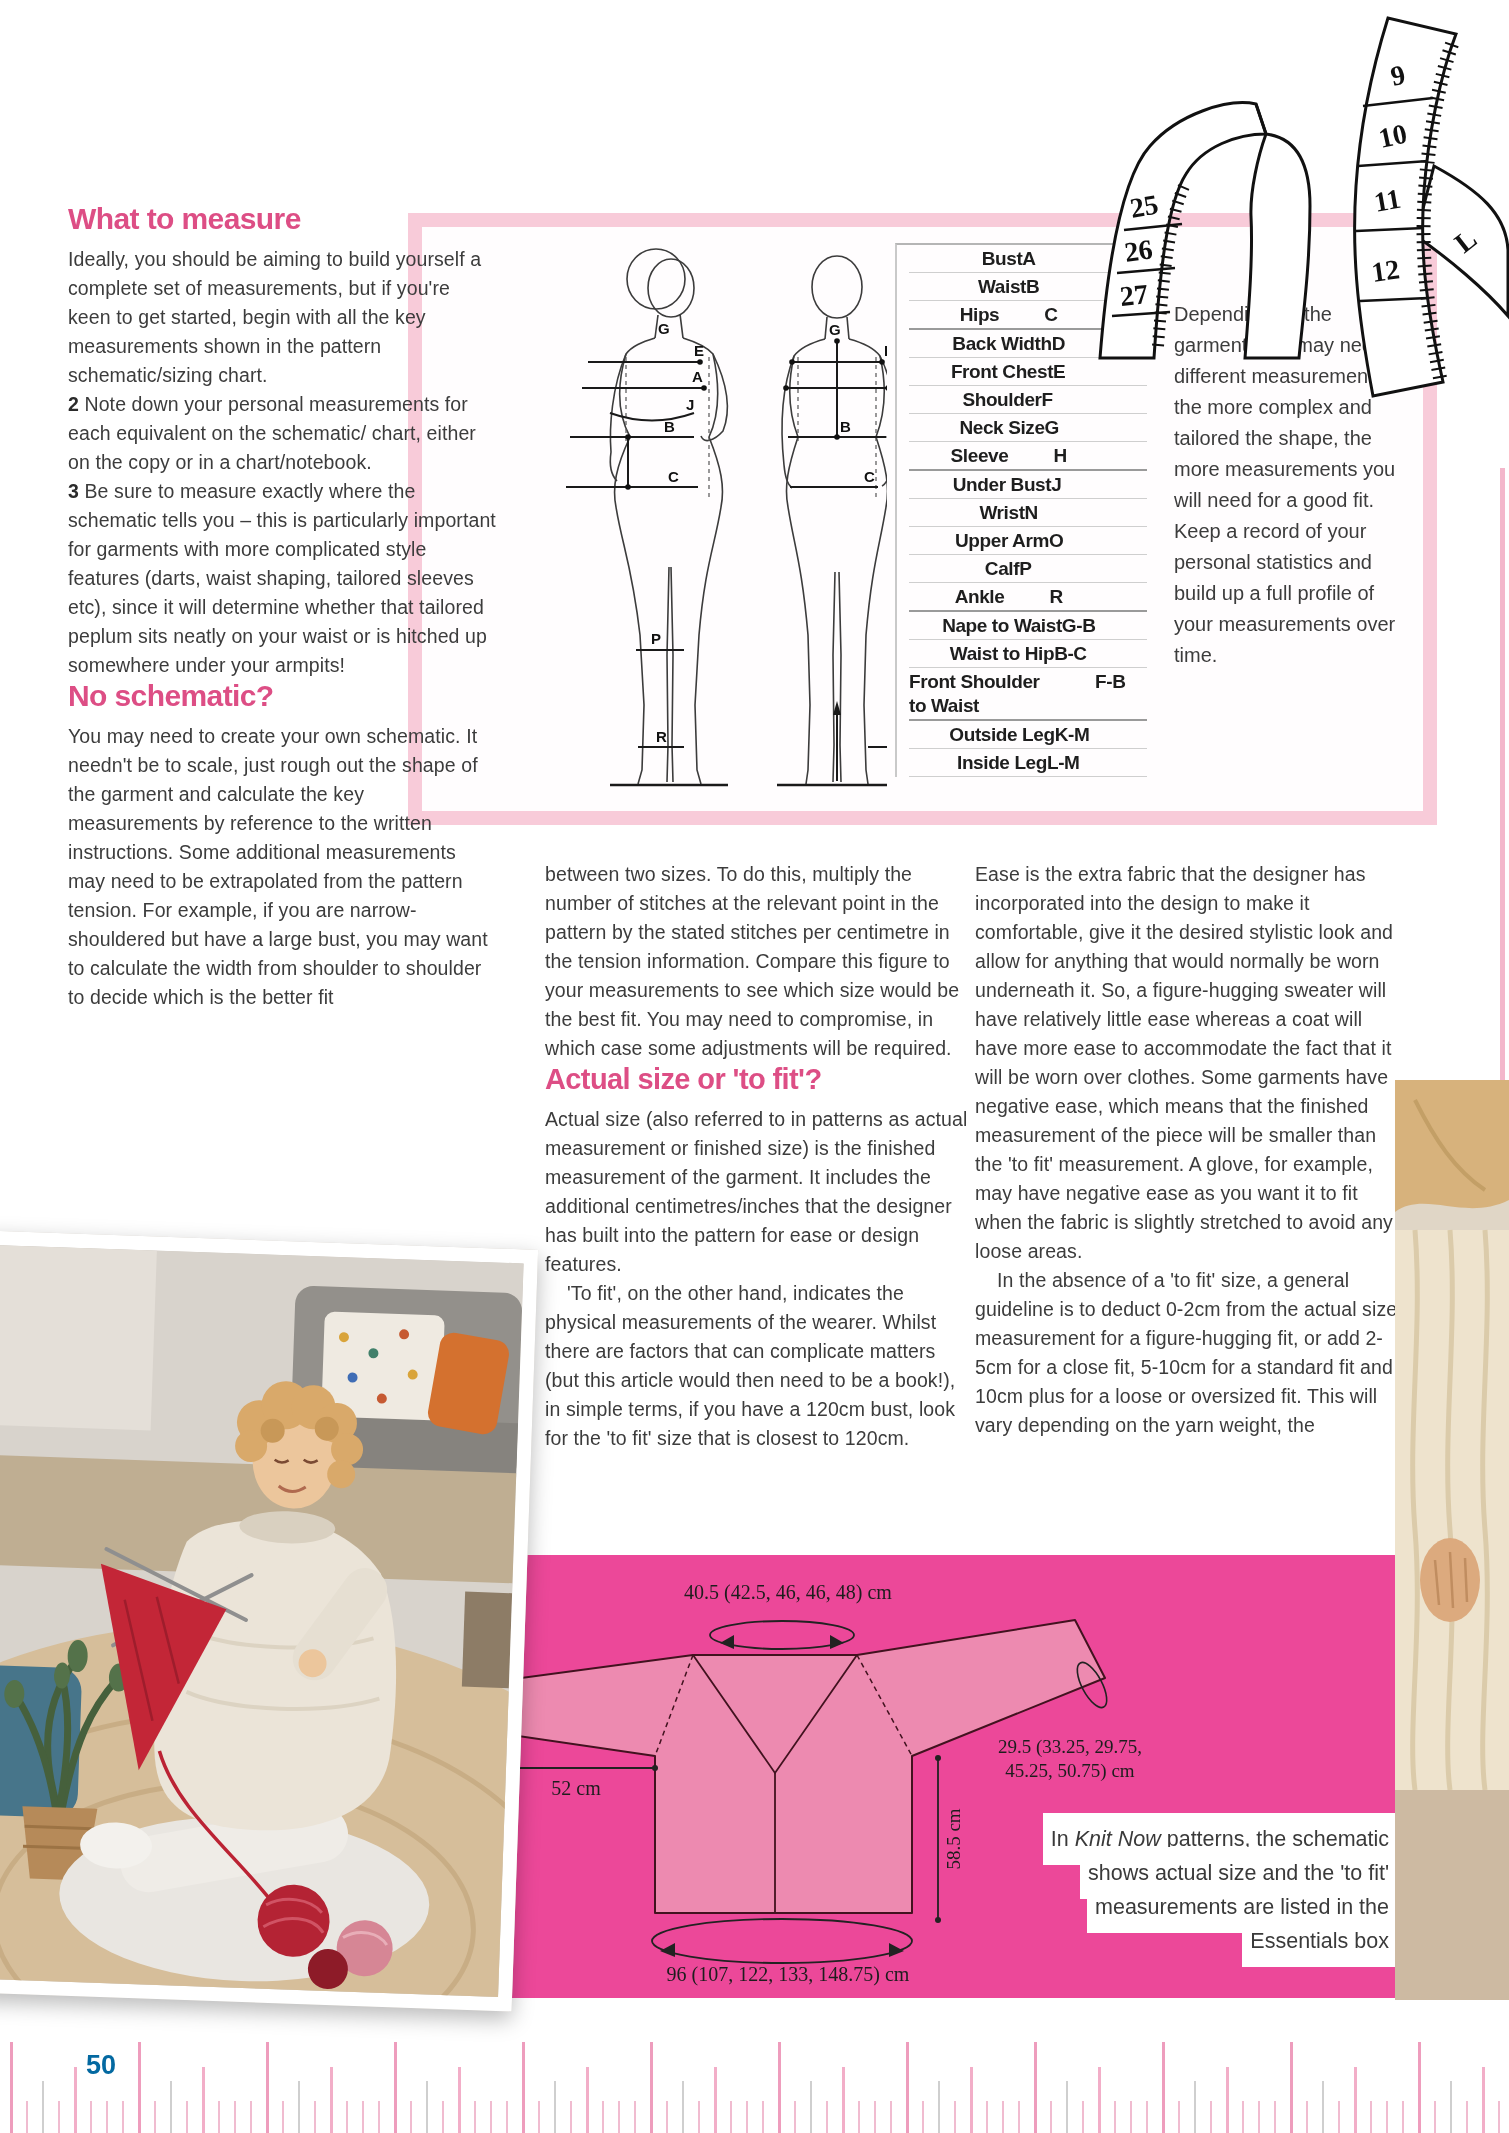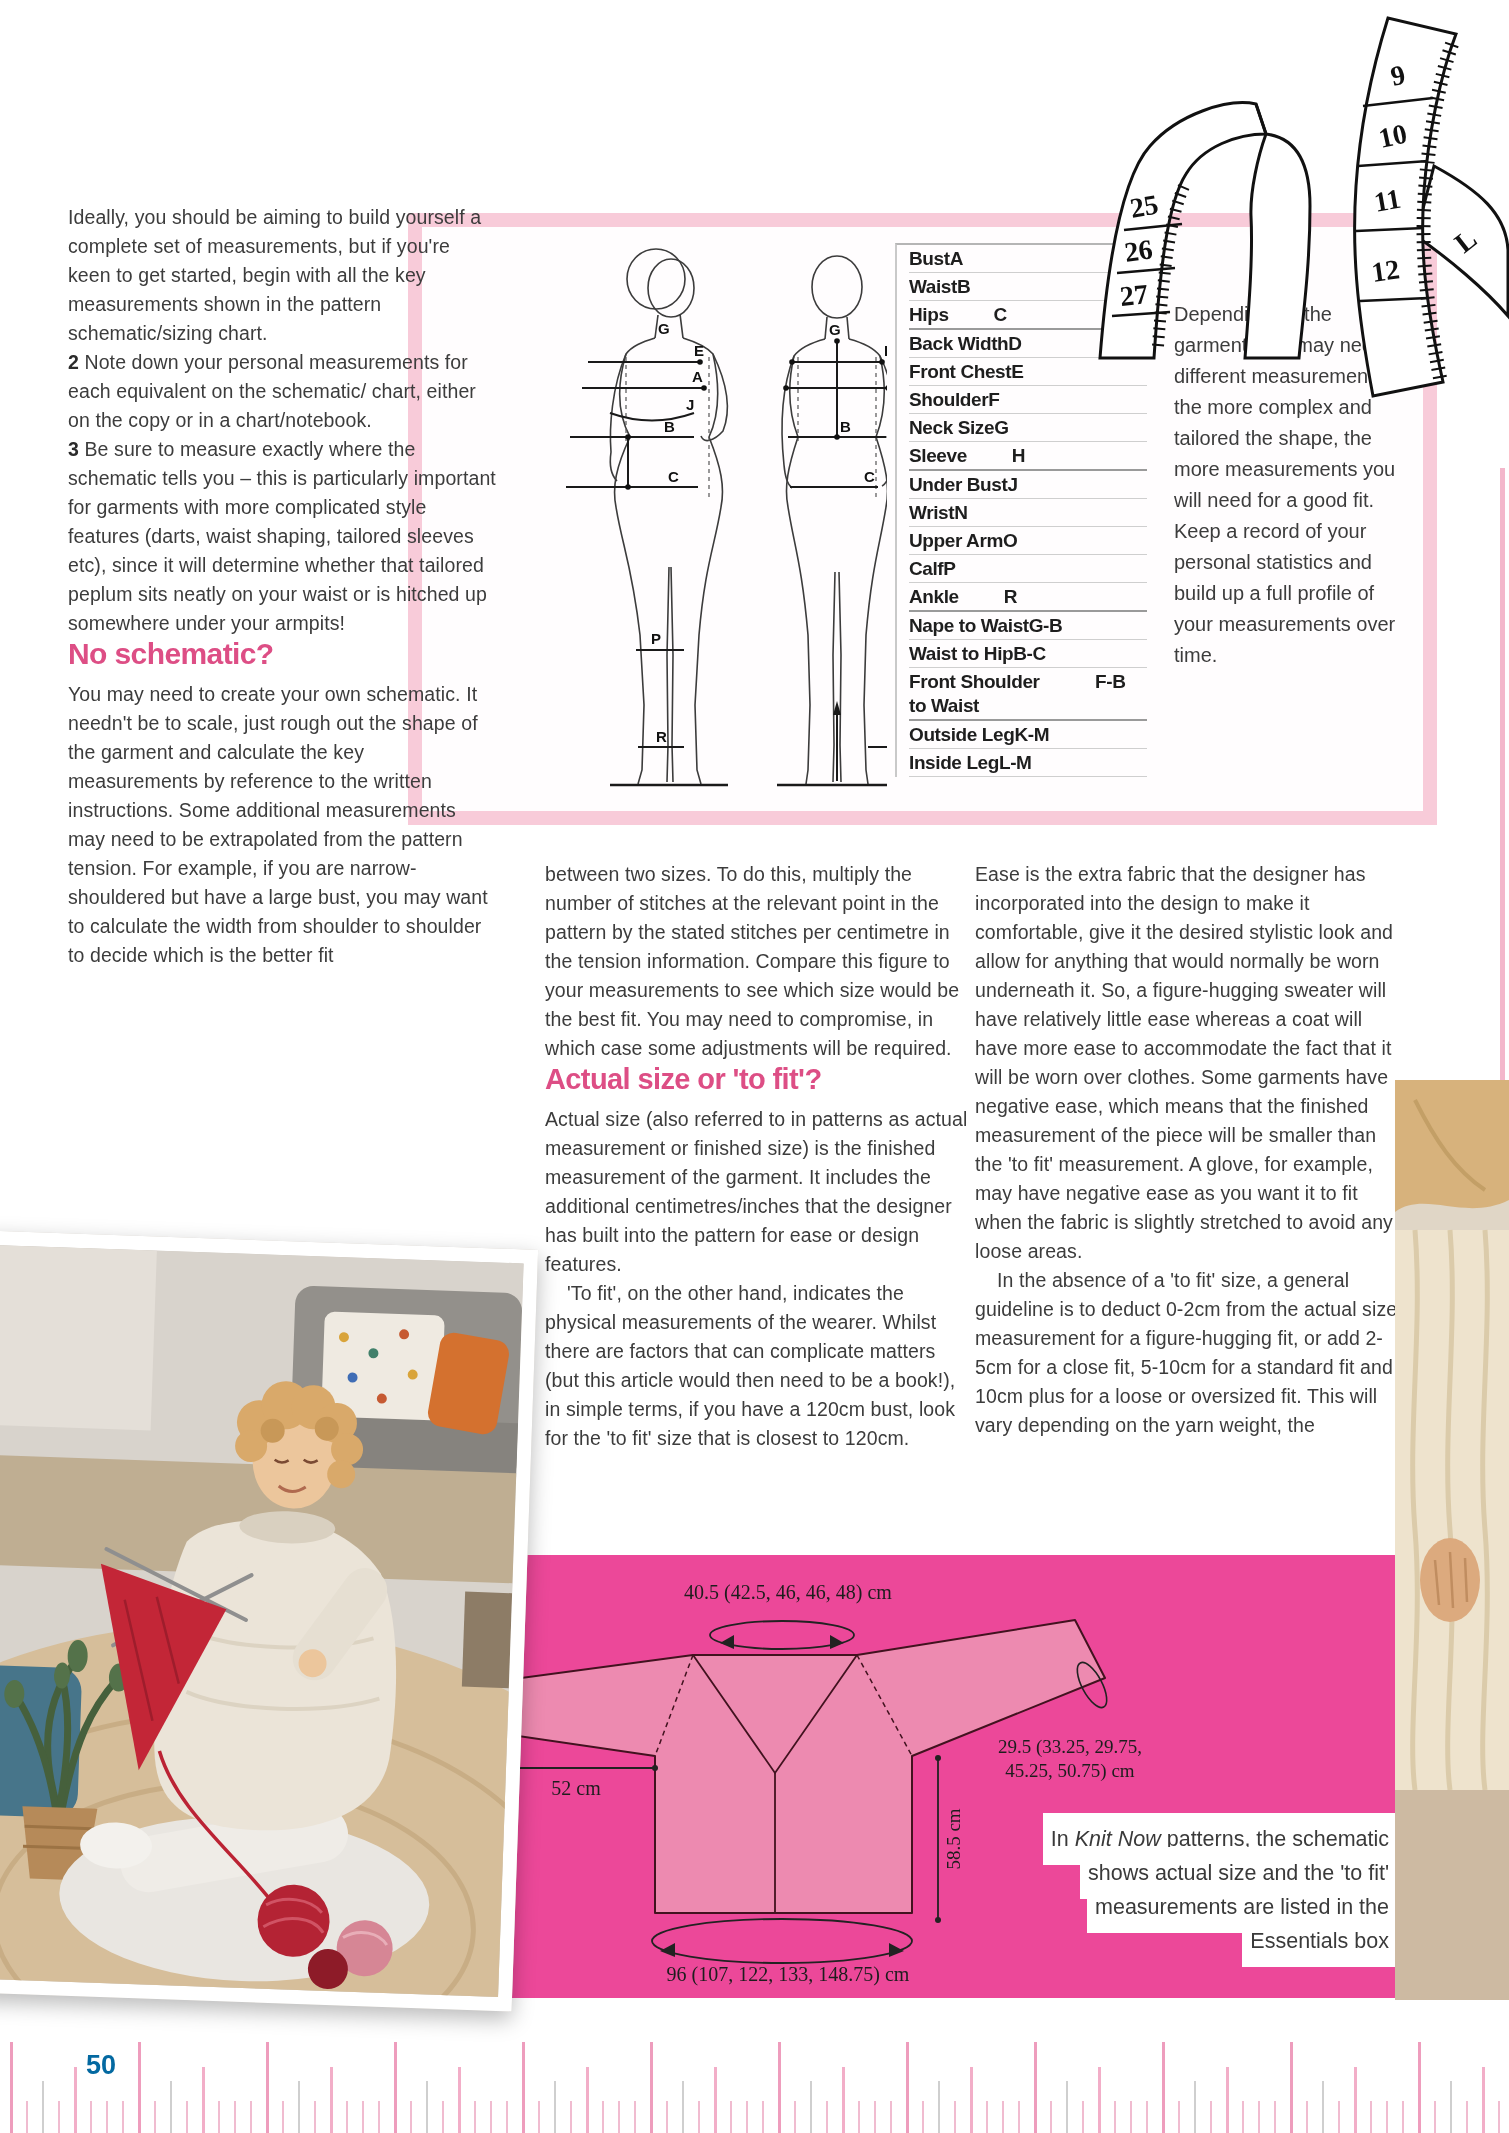--- a/index.html
+++ b/index.html
@@ -12,21 +12,21 @@
          letter-spacing:-0.6px;margin:0 0 10px 0;font-family:"Liberation Sans",sans-serif;}
   .stepnum{font-weight:700;color:#2b2b2b;}
   .mt{margin-top:28px;}
   .indent{text-indent:22px;}
   
   #measure-box{position:absolute;left:408px;top:213px;width:1001px;height:584px;
                border:14px solid #f8cbd9;background:#fffdfe;}
   #fig-svg{position:absolute;left:130px;top:8px;}
   #mtable{position:absolute;left:473px;top:16px;width:238px;border-left:2px solid #c9c9c9;
           padding-left:12px;border-top:2px solid #b5b5b5;}
-  .mrow{display:flex;justify-content:flex-start;align-items:flex-start;
+  .mrow{display:flex;justify-content:center;align-items:flex-start;
         border-bottom:1px solid #cfcfcf;padding:2px 0 1px 0;
         font-weight:700;font-size:19px;line-height:24px;color:#1e1e1e;letter-spacing:-0.4px;}
   .mrow.thick{border-bottom:2px solid #9a9a9a;gap:45px;}
   .mcode{width:52px;flex:0 0 52px;}
   #depend{position:absolute;left:752px;top:72px;width:238px;font-size:20px;line-height:31px;color:#3c3c3c;}
   
   #schematic-panel{position:absolute;left:430px;top:1555px;width:975px;height:443px;background:#ec4899;}
   #garment-svg{position:absolute;left:40px;top:18px;}
   #caption{position:absolute;right:8px;bottom:40px;width:375px;text-align:right;
            font-size:21.5px;line-height:34px;color:#3a3a3a;}
@@ -252,20 +252,21 @@
       <div class="mrow">
           <span class="mlabel">Inside Leg</span>
           <span class="mcode">L-M</span>
         </div>
     </div>
 
     <div id="depend">Depending on the garment, you may need different measurements – the more complex and tailored the shape, the more measurements you will need for a good fit. Keep a record of your personal statistics and build up a full profile of your measurements over time.</div>
   </div>
 
   <div class="col" id="col-left" style="left:68px;top:203px;width:430px;">
+    <h2 class="sec">What to measure</h2>
     <p>Ideally, you should be aiming to build yourself a complete set of measurements, but if you're keen to get started, begin with all the key measurements shown in the pattern schematic/sizing chart.</p>
     <p><b class="stepnum">2</b> <span>Note down your personal measurements for each equivalent on the schematic/ chart, either on the copy or in a chart/notebook.</span></p>
     <p><b class="stepnum">3</b> <span>Be sure to measure exactly where the schematic tells you – this is particularly important for garments with more complicated style features (darts, waist shaping, tailored sleeves etc), since it will determine whether that tailored peplum sits neatly on your waist or is hitched up somewhere under your armpits!</span></p>
     <h2 class="sec mt">No schematic?</h2>
     <p>You may need to create your own schematic. It needn't be to scale, just rough out the shape of the garment and calculate the key measurements by reference to the written instructions. Some additional measurements may need to be extrapolated from the pattern tension. For example, if you are narrow-shouldered but have a large bust, you may want to calculate the width from shoulder to shoulder to decide which is the better fit</p>
   </div>
 
   <div class="col" id="col-mid" style="left:545px;top:860px;width:425px;">
     <p>between two sizes. To do this, multiply the number of stitches at the relevant point in the pattern by the stated stitches per centimetre in the tension information. Compare this figure to your measurements to see which size would be the best fit. You may need to compromise, in which case some adjustments will be required.</p>
     <h2 class="sec mt" style="font-size:29px;">Actual size or 'to fit'?</h2>

